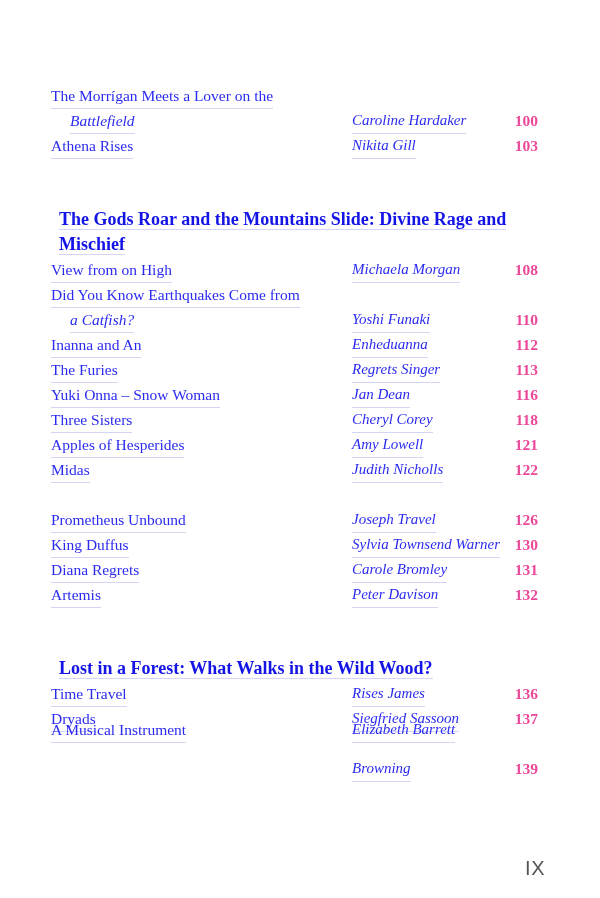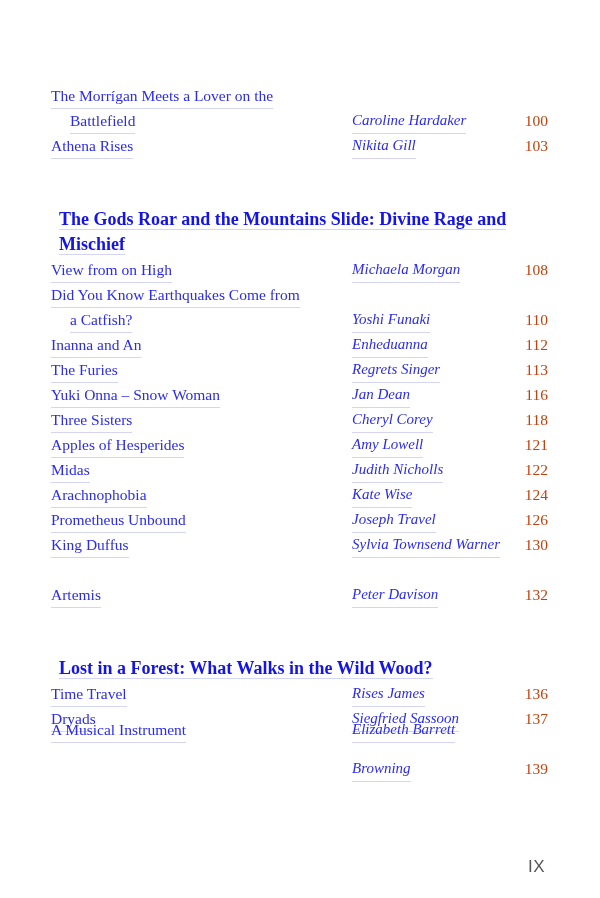--- a/index.html
+++ b/index.html
@@ -1,27 +1,27 @@
 <!DOCTYPE html>
 <html><head>
   <meta charset="utf-8">
   <style>
     html, body { margin: 0; padding: 0; background: #ffffff; }
     body { width: 600px; height: 898px; position: relative; overflow: hidden;
       font-family: "Liberation Serif", "DejaVu Serif", serif; color: #1a1aff; }
     .page { position: absolute; left: 0; top: 0; width: 595px; height: 898px; }
     .row { position: absolute; left: 0; width: 600px; height: 25px; font-size: 15.5px; line-height: 25px; }
     .title { position: absolute; left: 51px; white-space: nowrap; color: #2b2bf0; }
-    .title.indent { left: 70px; }
+    .title.indent { left: 70px; font-style: italic; }
     .author { position: absolute; left: 352px; font-style: italic; white-space: nowrap; color: #2b2bf0; font-size: 15px; text-align: right; }
-    .pg { position: absolute; right: 52px; color: #c2410c; }
+    .pg { position: absolute; right: 62px; color: #ec4899; font-weight: bold; }
     .ul { border-bottom: 1px solid #d4d4f4; padding-bottom: 0px; }
     .heading { position: absolute; left: 51px; font-weight: bold; font-size: 18px; line-height: 25px; color: #1414e6; width: 500px; margin-left: 8px; }
     .heading span { border-bottom: 1px solid #d4d4f4; }
-    .folio { position: absolute; right: 50px; top: 857px; font-family: "Liberation Sans", "DejaVu Sans", sans-serif; font-size: 17px; color: #555; letter-spacing: 0.5px; }
+    .folio { position: absolute; right: 50px; top: 857px; font-family: "Liberation Sans", "DejaVu Sans", sans-serif; font-size: 20px; color: #555; letter-spacing: 0.5px; }
   </style>
 </head>
 <body>
 
 <div class="page">
 
   <div class="row" style="top:83px;">
     <span class="title ul">The Morrígan Meets a Lover on the</span>
   </div>
   <div class="row" style="top:108px;">
@@ -76,34 +76,34 @@
   <div class="row" style="top:432px;">
     <span class="title ul">Apples of Hesperides</span>
     <span class="author ul">Amy Lowell</span>
     <span class="pg">121</span>
   </div>
   <div class="row" style="top:457px;">
     <span class="title ul">Midas</span>
     <span class="author ul">Judith Nicholls</span>
     <span class="pg">122</span>
   </div>
-  <div class="row" style="top:482px;">
-    <span class="title ul">Arachnophobia</span>
-    <span class="author ul">Kate Wise</span>
-    <span class="pg">124</span>
-  </div>
   <div class="row" style="top:507px;">
     <span class="title ul">Prometheus Unbound</span>
     <span class="author ul">Joseph Travel</span>
     <span class="pg">126</span>
   </div>
   <div class="row" style="top:532px;">
     <span class="title ul">King Duffus</span>
     <span class="author ul">Sylvia Townsend Warner</span>
     <span class="pg">130</span>
+  </div>
+  <div class="row" style="top:557px;">
+    <span class="title ul">Diana Regrets</span>
+    <span class="author ul">Carole Bromley</span>
+    <span class="pg">131</span>
   </div>
   <div class="row" style="top:582px;">
     <span class="title ul">Artemis</span>
     <span class="author ul">Peter Davison</span>
     <span class="pg">132</span>
   </div>
 
   <div class="heading" style="top:656px;">
     <span>Lost in a Forest: What Walks in the Wild Wood?</span>
   </div>

